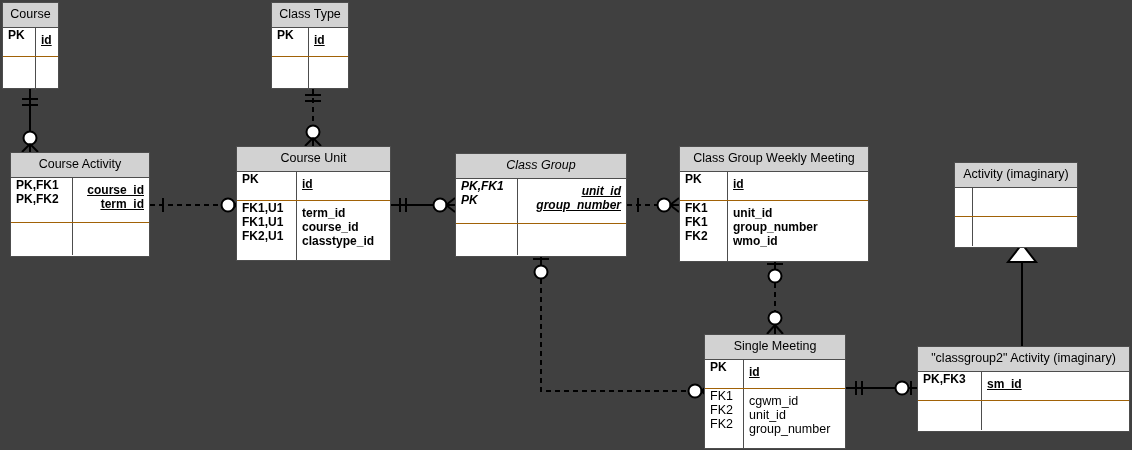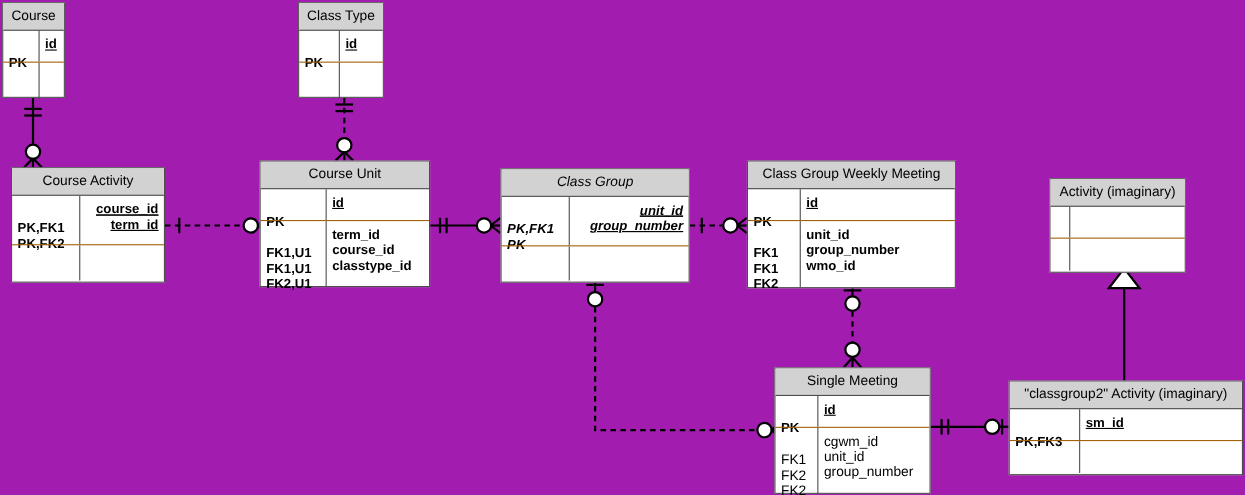--- a/index.html
+++ b/index.html
@@ -4,21 +4,21 @@
 <style>
   html, body {
     margin: 0;
     padding: 0;
     background: #ffffff;
   }
   #canvas {
     position: relative;
     width: 1132px;
     height: 450px;
-    background: #a21caf;
+    background: #404040;
     font-family: "Liberation Sans", sans-serif;
     overflow: hidden;
   }
   svg.edges {
     position: absolute;
     left: 0; top: 0;
     width: 1132px;
     height: 450px;
     pointer-events: none;
   }
@@ -45,21 +45,21 @@
     box-sizing: border-box;
     display: flex;
     position: relative;
   }
   .ent-sec + .ent-sec {
     border-top: 1px solid #a16207;
   }
   .col-key {
     box-sizing: border-box;
     border-right: 1px solid #4d4d4d;
-    padding: 22px 5px 5px 5px;
+    padding: 0 5px 5px 5px;
     flex: 0 0 auto;
     font-size: 12px;
     font-weight: bold;
     color: #000;
     line-height: 14px;
     white-space: nowrap;
   }
   .col-val {
     box-sizing: border-box;
     padding: 5px 5px 5px 5px;

